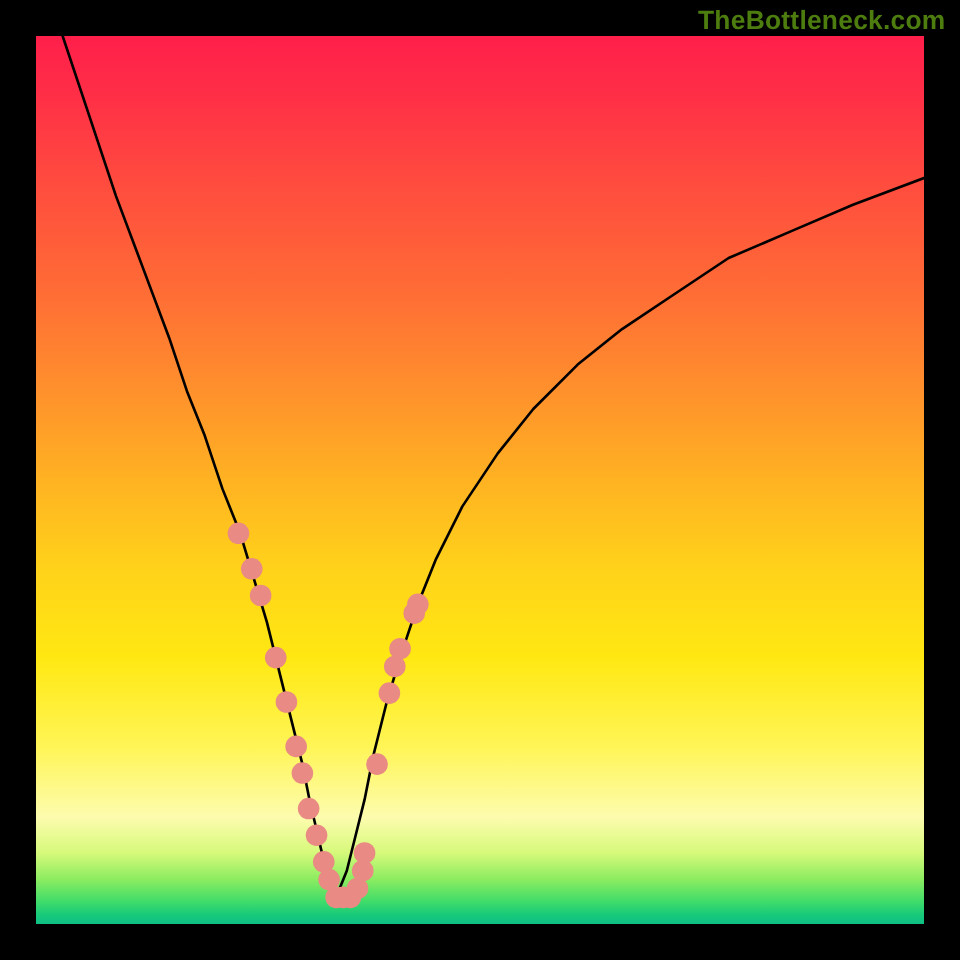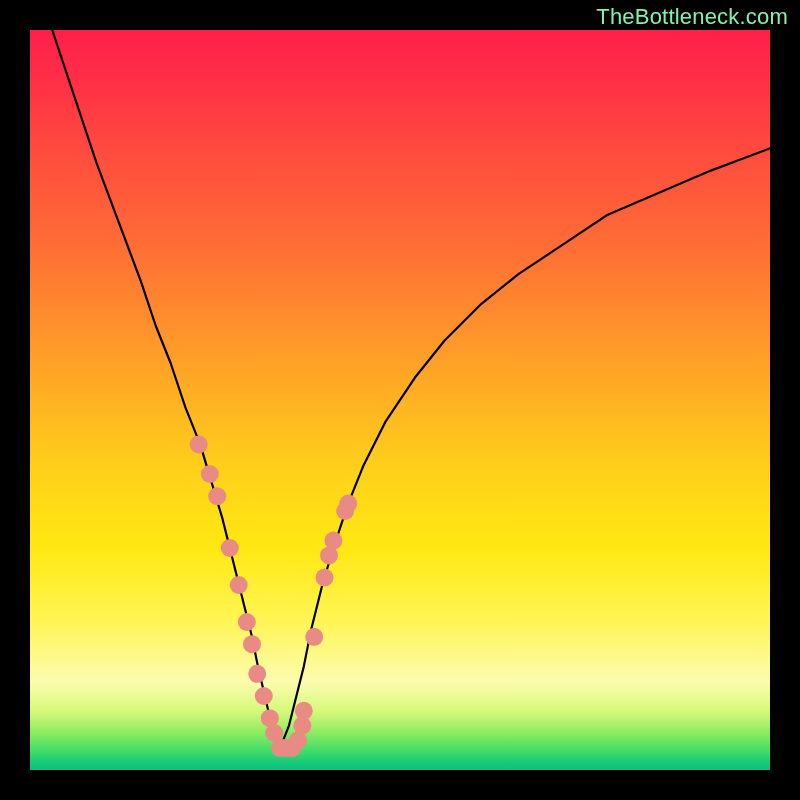--- a/index.html
+++ b/index.html
@@ -14,23 +14,23 @@
   .outer {
     width: 800px;
     height: 800px;
     background: #000;
     position: relative;
   }
   .watermark {
     position: absolute;
     top: 4px;
     right: 12px;
-    color: #86efac;
+    color: #4d7c0f;
     font-size: 22px;
-    font-weight: 400;
+    font-weight: 700;
     letter-spacing: 0.2px;
     user-select: none;
   }
   .plot {
     position: absolute;
     left: 30px;
     top: 30px;
     width: 740px;
     height: 740px;
     

